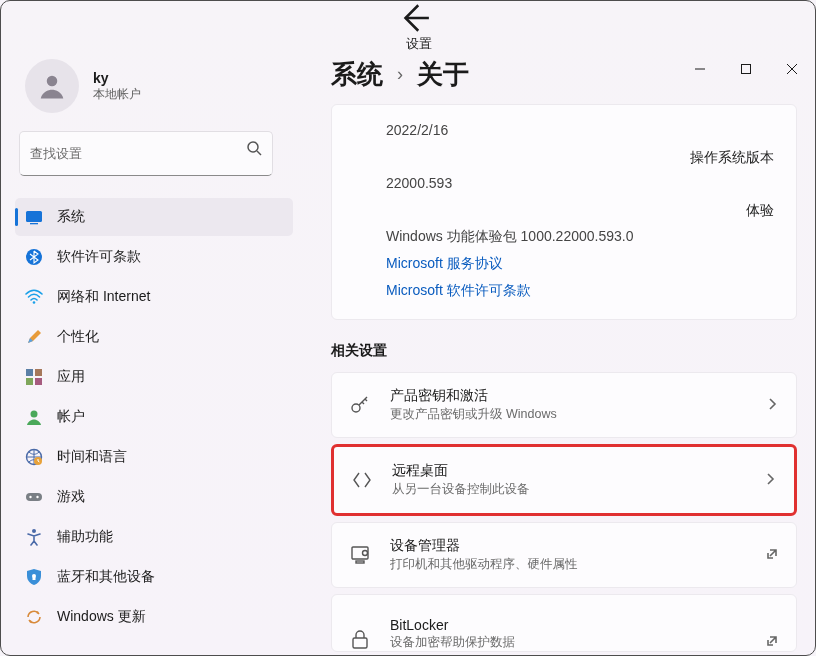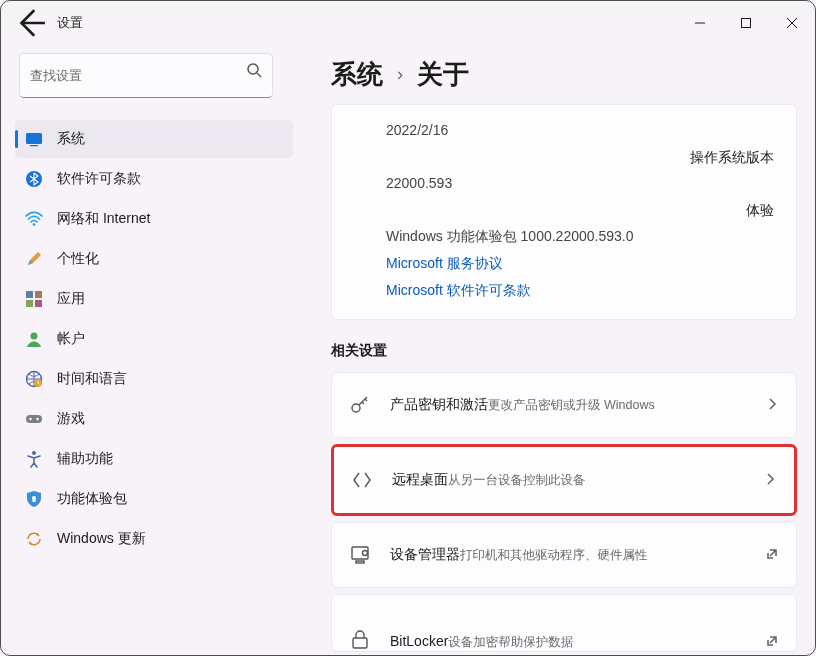--- a/index.html
+++ b/index.html
@@ -1,20 +1,20 @@
 <!DOCTYPE html>
 <html><head>
 <meta charset="utf-8">
 <style>
   * { box-sizing: border-box; margin: 0; padding: 0; }
   html, body { width: 816px; height: 656px; overflow: hidden; font-family: "Segoe UI", "Microsoft YaHei", sans-serif; background: #f7f4f9; color: #1b1b1b; }
   body { position: relative; border: 1px solid #4d4d4d; border-radius: 10px; background: linear-gradient(180deg, #f7f4f8 0%, #f7f3f9 100%); }
 
   
-  .titlebar { height: 44px; display: flex; align-items: center; padding: 0 0 0 12px; }
+  .titlebar { height: 44px; display: flex; align-items: center; padding: 0 0 0 12px; flex-direction: column; }
   .back-btn { width: 34px; height: 34px; display:flex;align-items:center;justify-content:center; cursor:pointer; border-radius:4px; font-size:16px;}
   .app-title { font-size: 13px; margin-left: 10px; }
   .win-controls { margin-left:auto; display:flex; }
   .win-btn { width: 46px; height: 32px; display:flex; align-items:center; justify-content:center; font-size:11px; cursor:pointer; }
   .win-btn svg { width:10px; height:10px; stroke:#1b1b1b; stroke-width:1; fill:none; }
 
   .columns { display:flex; height: calc(656px - 44px); }
 
   
   .sidebar { width: 300px; padding: 8px 0 0 0; }
@@ -49,21 +49,21 @@
   .info-line { font-size:14px; color:#444; line-height:1.9; }
   .info-label { font-size:14px; color:#222; line-height:1.9;text-align:right;}
   .info-link { color:#0a5cbf; cursor:pointer; font-size:14px; line-height:1.9;}
 
   .section-h { font-size:14px; font-weight:600; margin: 6px 0 12px 0;}
 
   .card { background:#fdfcfe; border:1px solid #ece9ee; border-radius:6px; height:66px; display:flex; align-items:center; padding:0 18px 0 16px; margin-bottom:6px; cursor:pointer; gap:18px;}
   .card.highlight { border:3px solid #e03030; height:72px; margin-bottom:6px;}
   .card-icon { width:24px; height:24px; display:flex; align-items:center; justify-content:center; color:#555;}
   .card-icon svg { width:22px; height:22px; stroke:#555; stroke-width:1.4; fill:none;}
-  .card-texts { flex:1; display:flex; }
+  .card-texts { flex:1; display:flex; flex-direction:column; }
   .card-title { font-size:14px; }
   .card-sub { font-size:12.5px; color:#6a6a6a; margin-top:1px;}
   .card-chev { color:#666; }
   .card-chev svg { width:12px;height:12px; stroke:#666; stroke-width:1.6; fill:none;}
 </style>
 </head>
 <body>
 
 <div class="titlebar">
   <div class="back-btn">
@@ -89,20 +89,32 @@
           <line x1="0" y1="0" x2="10" y2="10"></line>
           <line x1="10" y1="0" x2="0" y2="10"></line>
         </svg>
       </div>
   </div>
 </div>
 
 <div class="columns">
 
   <aside class="sidebar">
+    <div class="profile">
+      <div class="avatar">
+        <svg viewBox="0 0 24 24">
+            <circle cx="12" cy="8" r="4.2"></circle>
+            <path d="M3 22c1-5 6-7 9-7s8 2 9 7z"></path>
+          </svg>
+      </div>
+      <div class="profile-texts">
+        <span class="profile-name">ky</span>
+        <span class="profile-type">本地帐户</span>
+      </div>
+    </div>
 
     <div class="search-wrap">
       <div class="search-box">
         <input type="text" placeholder="查找设置" style="">
         <span class="search-icon">
           <svg viewBox="0 0 16 16">
               <circle cx="7" cy="7" r="5"></circle>
               <line x1="11" y1="11" x2="15" y2="15"></line>
             </svg>
         </span>
@@ -197,21 +209,21 @@
         <span>辅助功能</span>
       </div>
       <div class="nav-item">
         <span class="nav-icon">
             <svg viewBox="0 0 18 18">
               <path d="M9 1l7 2v5c0 5-4 8-7 9-3-1-7-4-7-9V3l7-2z" fill="#3a8fd8"></path>
               <circle cx="9" cy="8" r="2" fill="#fff"></circle>
               <rect x="7.5" y="9" width="3" height="3" fill="#fff"></rect>
             </svg>
           </span>
-        <span>功能体验包</span>
+        <span>蓝牙和其他设备</span>
       </div>
       <div class="nav-item">
         <span class="nav-icon">
             <svg viewBox="0 0 18 18">
               <path d="M3 9a6 6 0 0 1 11-3M15 9a6 6 0 0 1-11 3" stroke="#d88a3a" stroke-width="1.6" fill="none"></path>
               <path d="M13 3l1 3-3-1zM5 15l-1-3 3 1z" fill="#d88a3a"></path>
             </svg>
           </span>
         <span>Windows 更新</span>
       </div>

